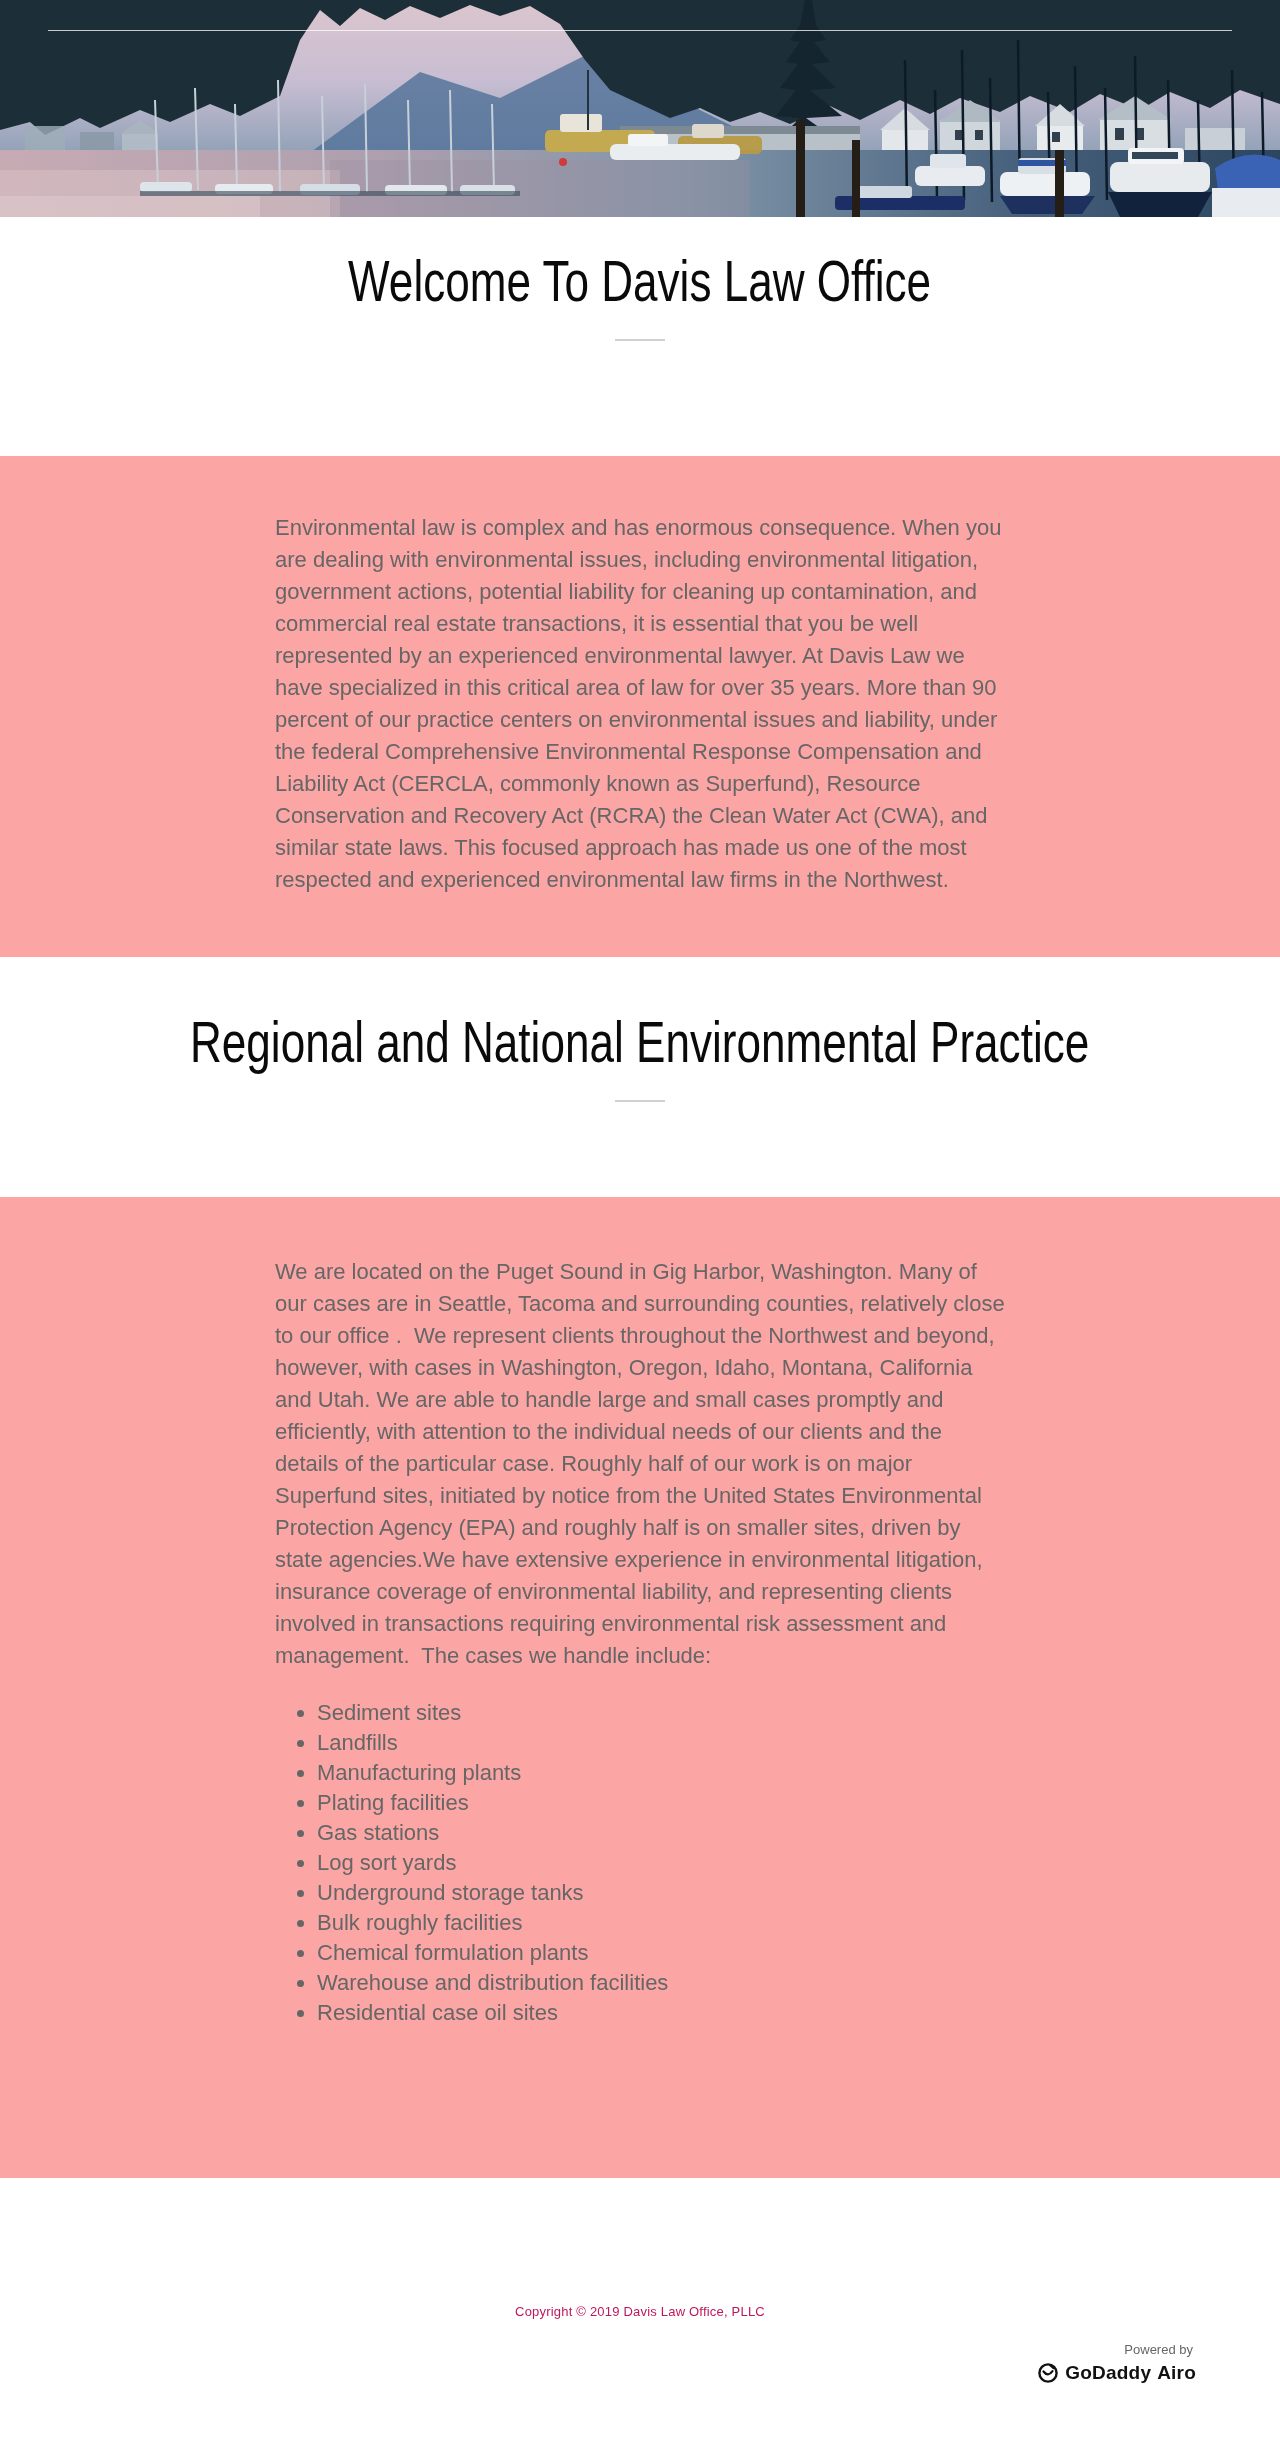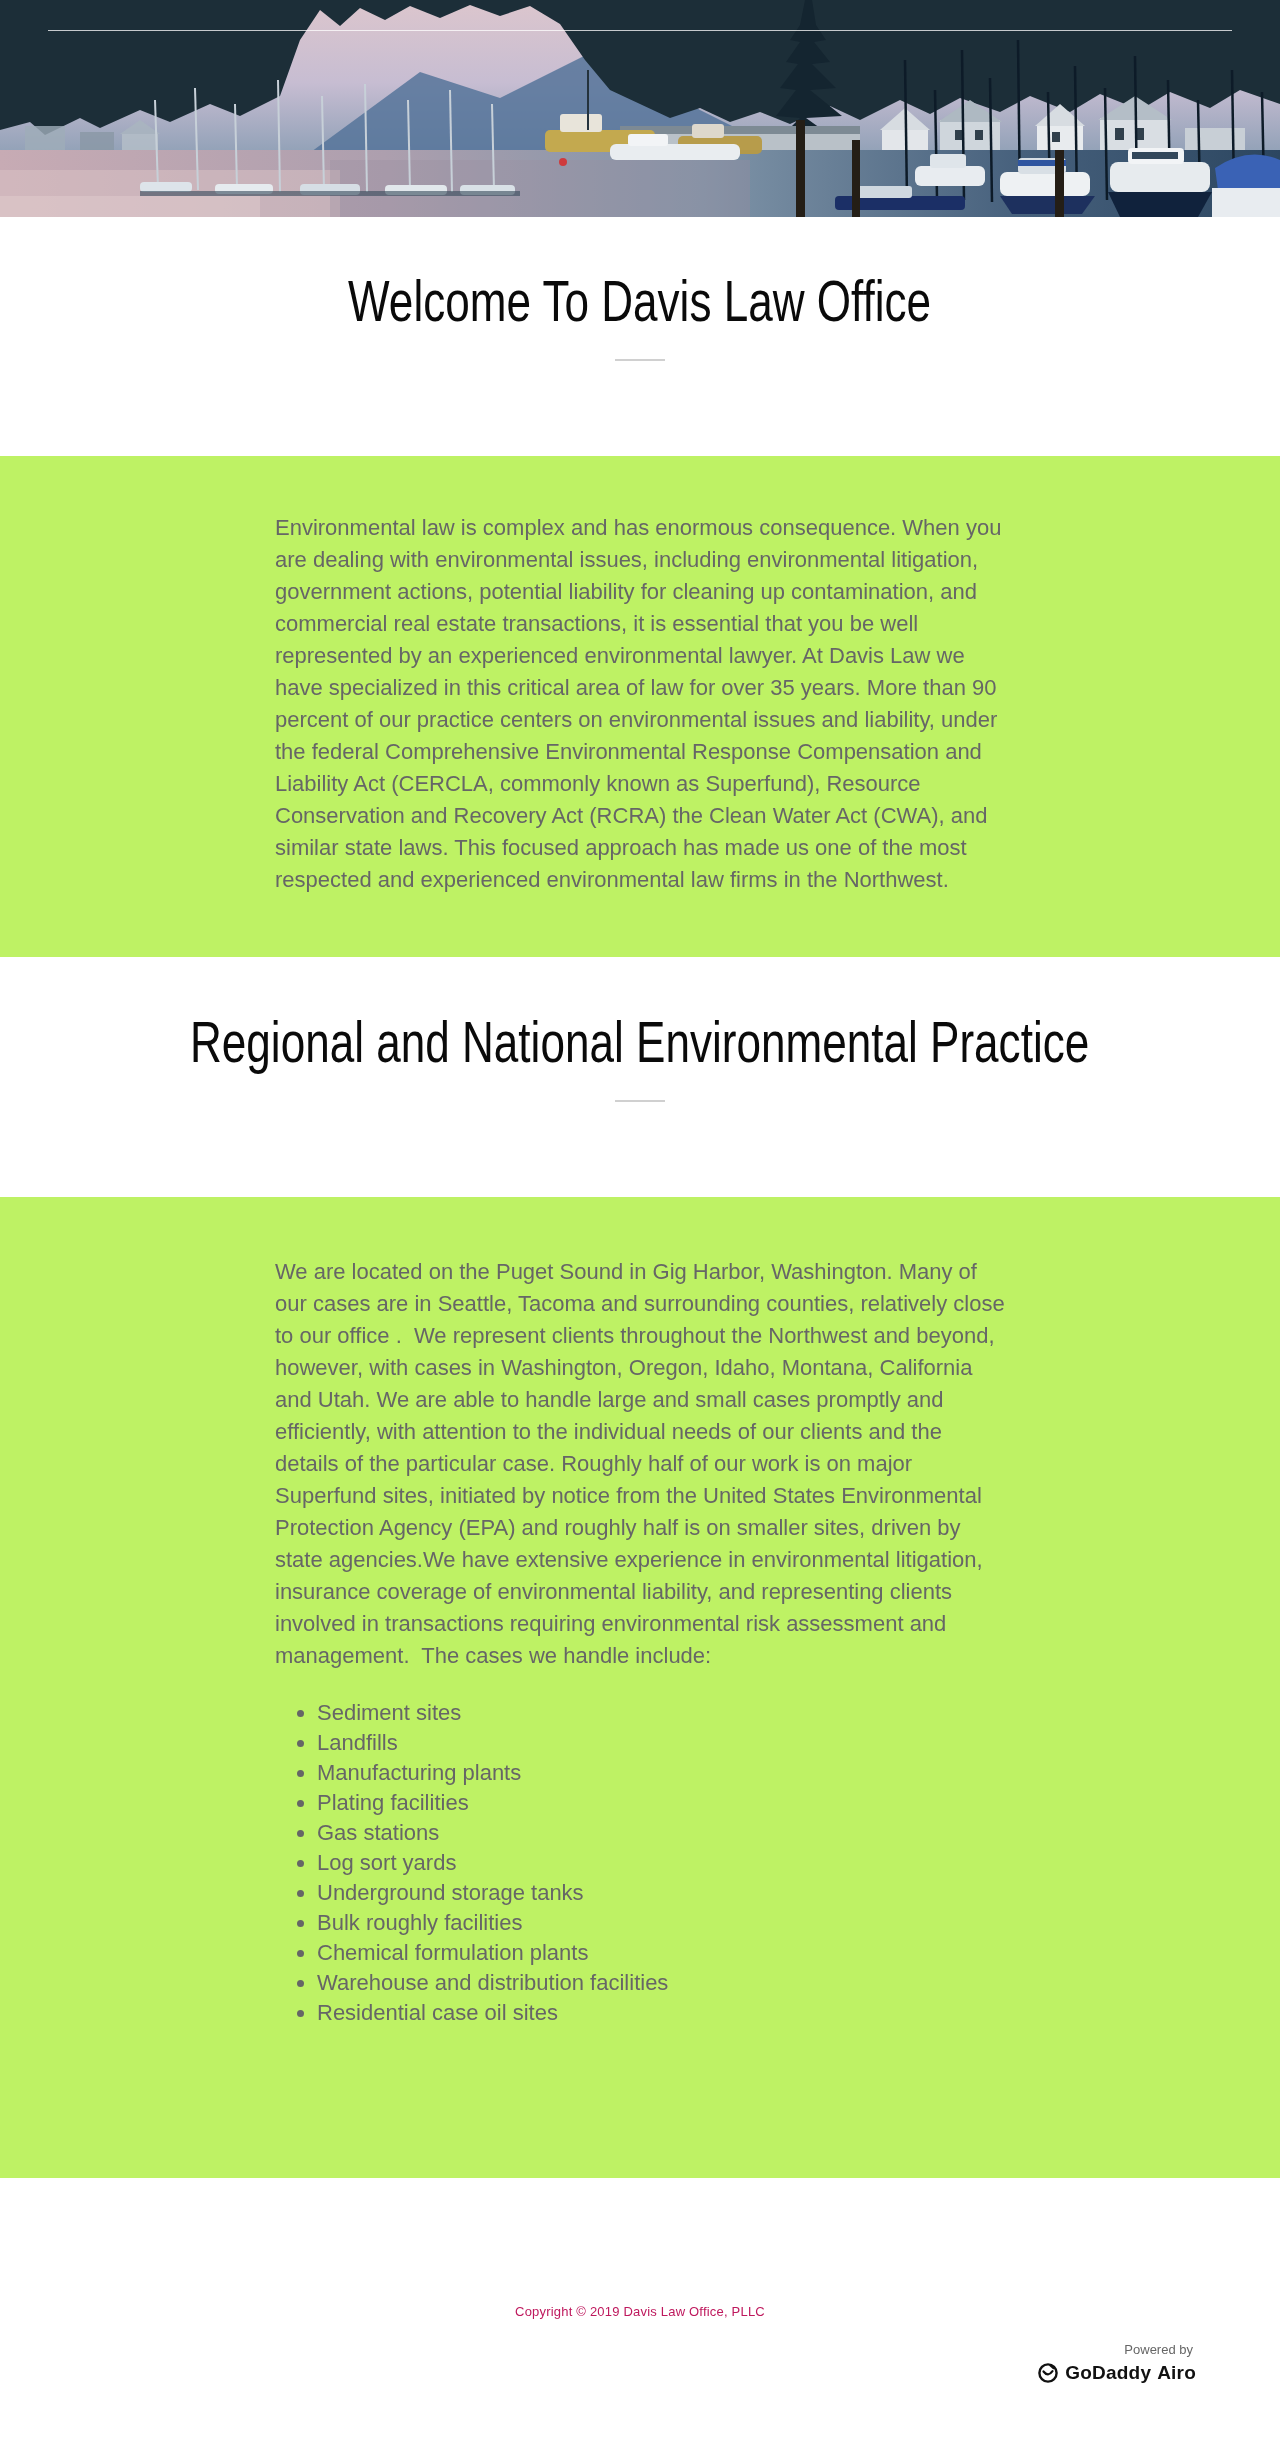--- a/index.html
+++ b/index.html
@@ -9,34 +9,34 @@
   
   .hero { position: relative; width: 1280px; height: 217px; overflow: hidden; }
   .hero svg { display: block; width: 1280px; height: 217px; }
   .hero-line {
     position: absolute; left: 48px; top: 30px; width: 1184px; height: 1px;
     background: rgba(255,255,255,0.75);
   }
 
   
   .title-section { text-align: center; box-sizing: border-box; }
-  .title-a { height: 239px; padding-top: 52px; text-decoration: underline; }
+  .title-a { height: 239px; padding-top: 32px; text-decoration: underline; }
   .title-b { height: 240px; padding-top: 53px; }
   .title-section h1, .title-section h2 {
     margin: 0; font-weight: 400; color: #0a0a0a;
     font-size: 58px; line-height: 64px; white-space: nowrap;
   }
   .title-section .squeeze { display: inline-block; transform: scaleX(0.76); }
   .rule {
     width: 50px; height: 0; border-top: 2px solid #d0d0d0;
     margin: 26px auto 0;
   }
 
   
-  .gray { background: #bef264; box-sizing: border-box; }
+  .gray { background: #fca5a5; box-sizing: border-box; }
   .gray-a { min-height: 501px; padding: 56px 0 56px; }
   .gray-b { min-height: 981px; padding: 59px 0 140px; }
   .col { width: 730px; margin: 0 auto; }
   .col p {
     margin: 0; font-size: 22px; line-height: 32px; color: #666666;
     white-space: pre-wrap;
   }
   .col ul {
     margin: 30px 0 0; padding: 0 0 0 42px;
     font-size: 22px; color: #666666; list-style: disc outside;

